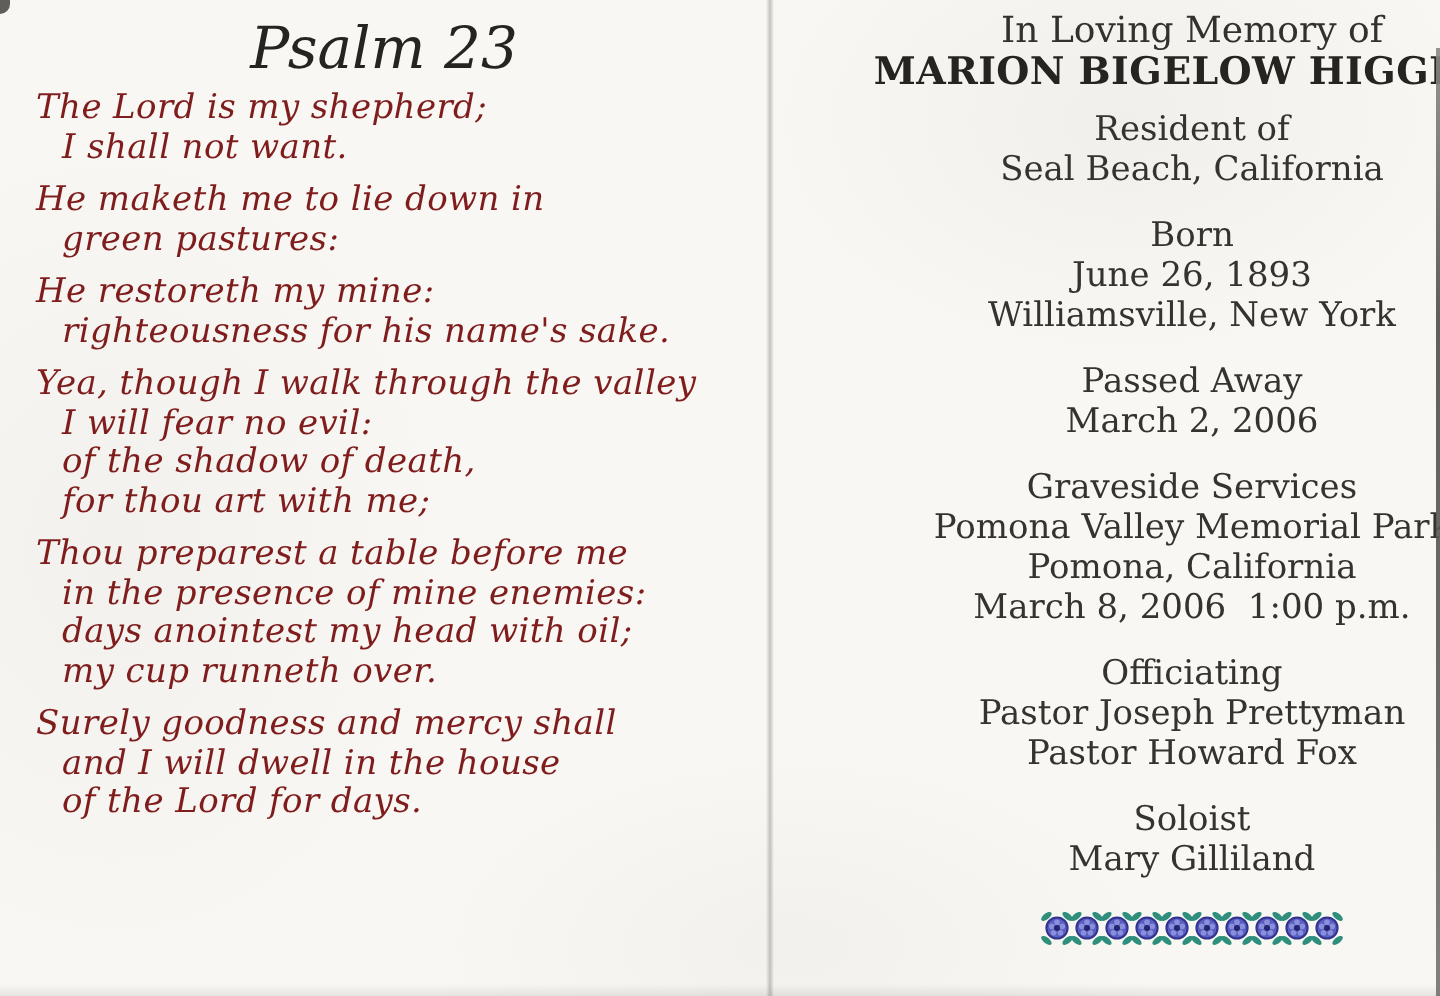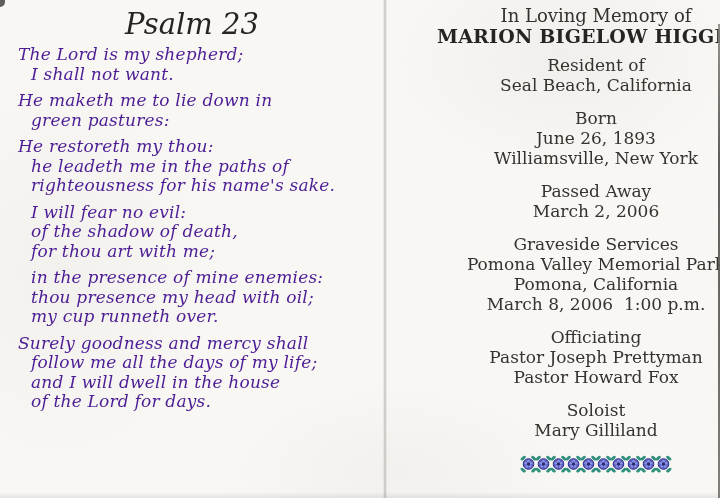--- a/index.html
+++ b/index.html
@@ -27,21 +27,21 @@
     font-size: 29px;
     line-height: 34px;
     color: #262421;
   }
   .psalm-body {
     margin-top: 4px;
     padding-left: 18px;
     font-style: italic;
     font-size: 17px;
     line-height: 19.5px;
-    color: #4c1d95;
+    color: #7f1d1d;
   }
   .psalm-stanza { margin-bottom: 7px; }
   .pline { white-space: pre; letter-spacing: 0.2px; }
   .pline.ind { margin-left: 13px; font-style: italic; }
   
   .fold {
     position: absolute; left: 383px; top: 0;
     width: 4px; height: 498px;
     background: linear-gradient(to right, transparent, rgba(125,123,117,0.38) 45%, rgba(125,123,117,0.38) 55%, transparent);
   }
@@ -103,37 +103,37 @@
   <div class="psalm-body">
       <div class="psalm-stanza">
         <div class="pline">The Lord is my shepherd;</div>
         <div class="pline ind">I shall not want.</div>
       </div>
       <div class="psalm-stanza">
         <div class="pline">He maketh me to lie down in</div>
         <div class="pline ind">green pastures:</div>
       </div>
       <div class="psalm-stanza">
-        <div class="pline">He restoreth my thou:</div>
-        <div class="pline ind">he leadeth me in the paths of</div>
+        <div class="pline">He restoreth my mine:</div>
         <div class="pline ind">righteousness for his name's sake.</div>
       </div>
       <div class="psalm-stanza">
+        <div class="pline">Yea, though I walk through the valley</div>
         <div class="pline ind">I will fear no evil:</div>
         <div class="pline ind">of the shadow of death,</div>
         <div class="pline ind">for thou art with me;</div>
       </div>
       <div class="psalm-stanza">
+        <div class="pline">Thou preparest a table before me</div>
         <div class="pline ind">in the presence of mine enemies:</div>
-        <div class="pline ind">thou presence my head with oil;</div>
+        <div class="pline ind">days anointest my head with oil;</div>
         <div class="pline ind">my cup runneth over.</div>
       </div>
       <div class="psalm-stanza">
         <div class="pline">Surely goodness and mercy shall</div>
-        <div class="pline ind">follow me all the days of my life;</div>
         <div class="pline ind">and I will dwell in the house</div>
         <div class="pline ind">of the Lord for days.</div>
       </div>
     </div>
 </div>
 
 <div class="fold"></div>
 
 <div class="right-page">
   <div class="memory-header">In Loving Memory of</div>

